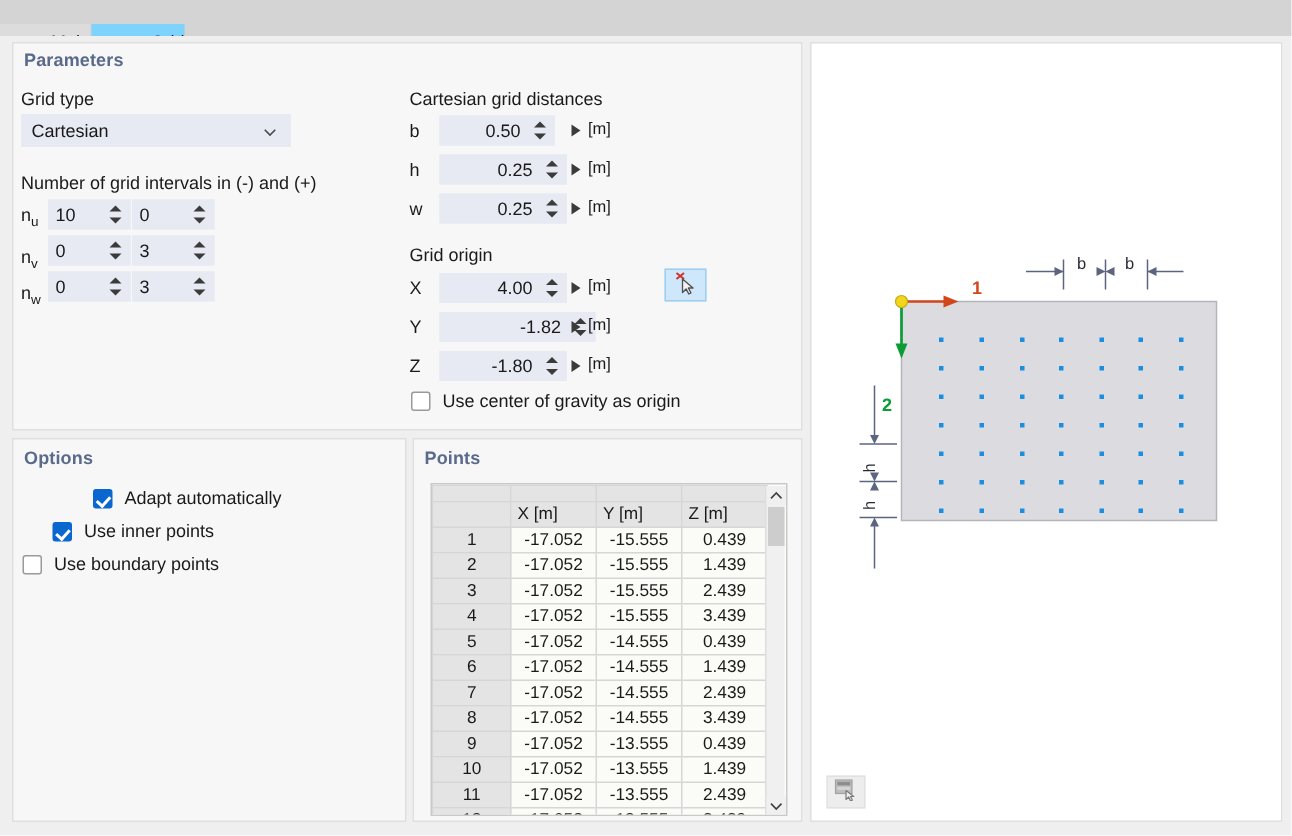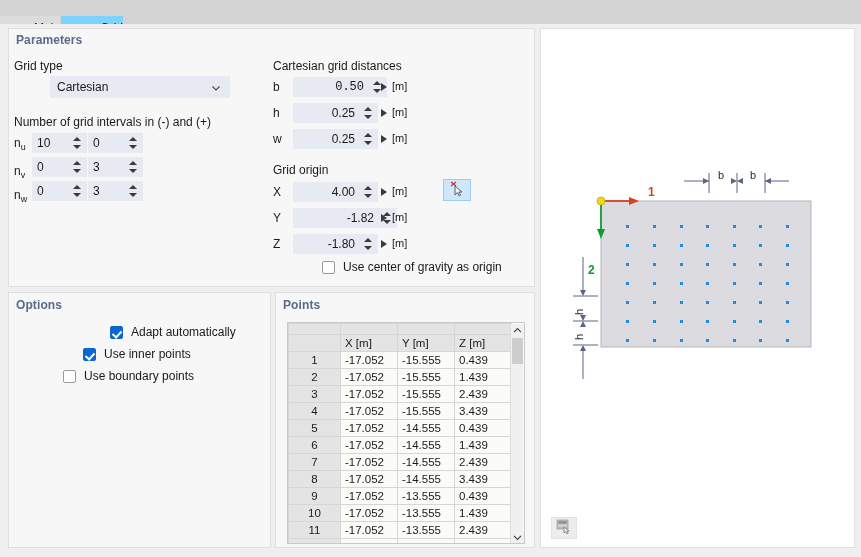--- a/index.html
+++ b/index.html
@@ -92,21 +92,21 @@
   .spin .up { top:3px; border-bottom:4px solid #3b3b3b; }
   .spin .dn { bottom:3px; border-top:4px solid #3b3b3b; }
   .playarrow {
     position:absolute; width:0; height:0;
     border-top:4px solid transparent; border-bottom:4px solid transparent;
     border-left:6px solid #3b3b3b;
   }
   .unit { position:absolute; font-size:11px; color:#1a1a1a; }
 
   
-  .cbrow { position:absolute; display:flex; align-items:center;margin-left:48px; }
+  .cbrow { position:absolute; display:flex; align-items:center; }
   .cbox {
     width:13px; height:13px; border:1px solid #9a9a9a; background:#ffffff;
     border-radius:2px; position:relative; flex:0 0 13px;
   }
   .cbox.checked { background:#0a67d0; border-color:#0a67d0; }
   .cbox.checked::after {
     content:""; position:absolute; left:3px; top:2px; width:4px; height:7px;
     border:solid #ffffff; border-width:0 2px 2px 0; transform:rotate(42deg);
   }
   .cbrow .cblabel { margin-left:8px; font-size:12px; color:#1a1a1a; white-space:nowrap; }
@@ -123,21 +123,21 @@
     overflow:hidden; background:#fbfbf7; border:1px solid #c9c9c9;
   }
   table.pts { border-collapse:collapse; width:224px; table-layout:fixed; }
   table.pts th, table.pts td {
     font-size:11.5px; color:#1a1a1a; height:16px; line-height:16px;
     border:1px solid #d6d6d6; padding:0 4px; font-weight:normal;
   }
   table.pts th { background:#e4e4e4; text-align:left; }
   table.pts th.blank { height:11px; }
   table.pts td.idx { background:#e4e4e4; text-align:center; width:52px; }
-  table.pts td.num { background:#fbfbf7; text-align:left; }
+  table.pts td.num { background:#fbfbf7; text-align:center; }
   .scrollbar {
     position:absolute; right:1px; top:1px; width:13px; height:220px;
     background:#f0f0f0; border-left:1px solid #dedede;
   }
   .sb-arrow {
     position:absolute; left:0; width:13px; height:13px; background:#f0f0f0;
     display:flex; align-items:center; justify-content:center;
   }
   .sb-arrow.top { top:0; }
   .sb-arrow.bot { bottom:0; }
@@ -164,21 +164,21 @@
     <div class="tab active tab-grid">Grid</div>
     <div class="under"></div>
   </div>
 
   <div class="body-bg"></div>
 
   <div class="group grp-params"></div>
   <div class="group-title" style="left:16px; top:33px;">Parameters</div>
 
   <div class="lbl" style="left:14px; top:59px;">Grid type</div>
-  <div class="combo" style="left:14px; top:76px; width:180px;margin-left:36px;">
+  <div class="combo" style="left:14px; top:76px; width:180px;">
     <span>Cartesian</span>
     <span class="chev">
       <svg width="10" height="10" viewBox="0 0 10 10">
           <path d="M1.5 3.5 L5 7 L8.5 3.5" stroke="#4a4a4a" stroke-width="1.1" fill="none"></path>
         </svg>
     </span>
   </div>
 
   <div class="lbl" style="left:14px; top:115px;">Number of grid intervals in (-) and (+)</div>
 
@@ -226,21 +226,21 @@
     <div class="val">3</div>
     <div class="spin">
         <i class="up"></i>
         <i class="dn"></i>
       </div>
   </div>
 
   <div class="lbl" style="left:273px; top:59px;">Cartesian grid distances</div>
 
   <div class="lbl" style="left:273px; top:80px;">b</div>
-  <div class="field right" style="left:293px; top:77px; width:94px;font-family:Liberation Mono, monospace;">
+  <div class="field right" style="left:293px; top:77px; width:77px;">
     <div class="val">0.50</div>
     <div class="spin">
         <i class="up"></i>
         <i class="dn"></i>
       </div>
   </div>
   <div class="playarrow" style="left:381px; top:83px;"></div>
   <div class="unit" style="left:392px; top:80px;">[m]</div>
 
   <div class="lbl" style="left:273px; top:106px;">h</div>

